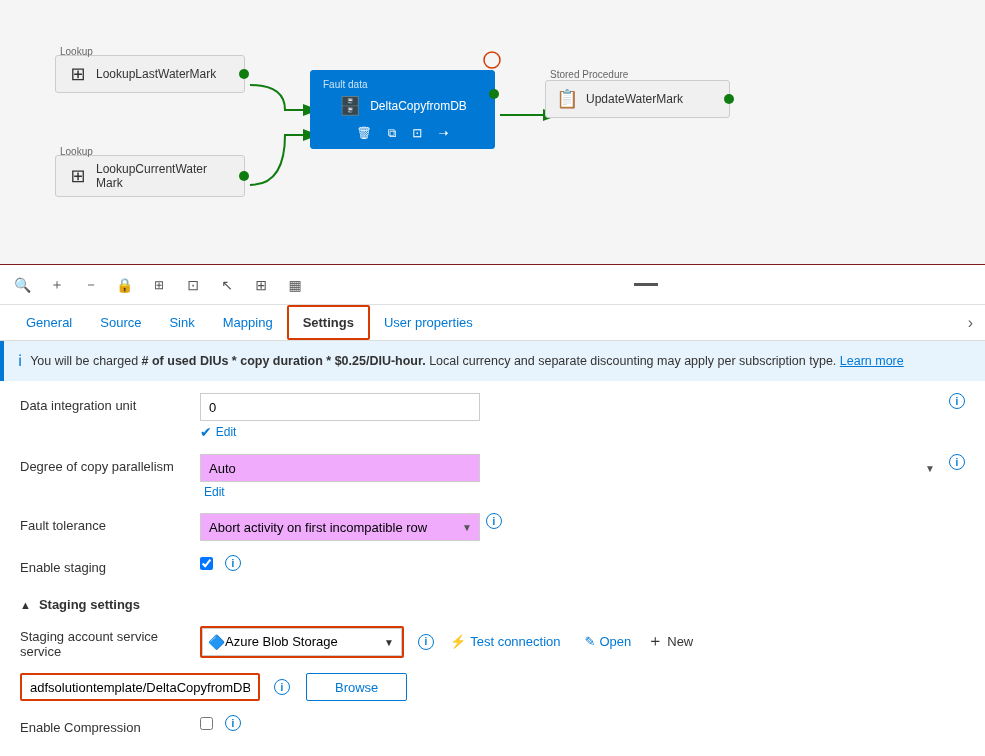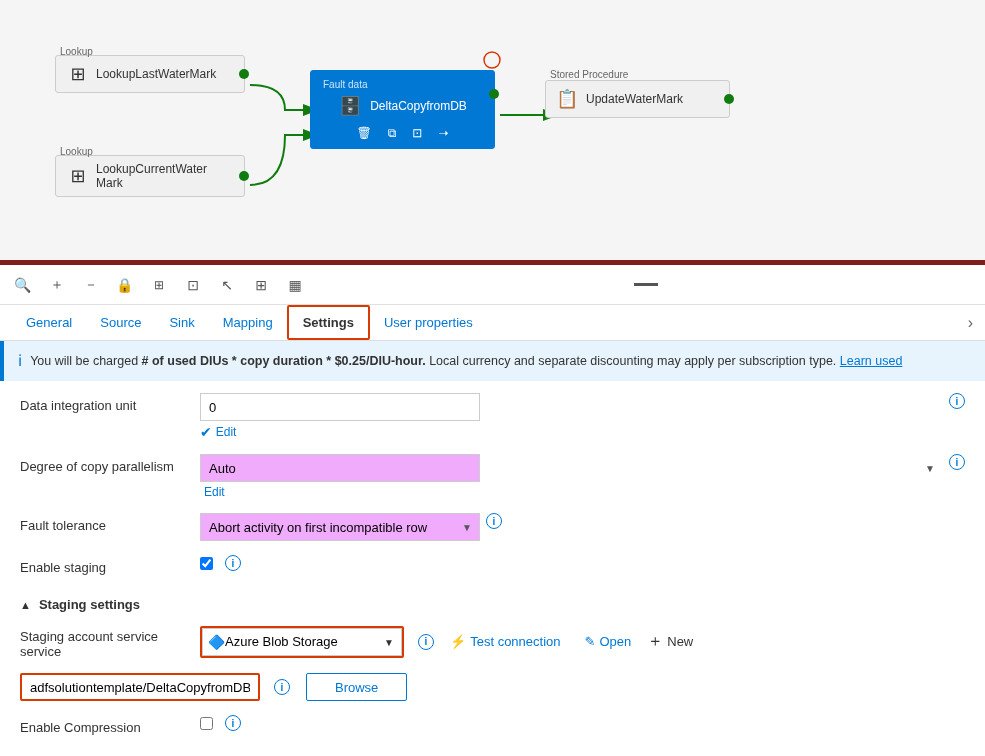--- a/index.html
+++ b/index.html
@@ -3,21 +3,21 @@
   <meta charset="utf-8">
   <style>
     * { box-sizing: border-box; margin: 0; padding: 0; }
     body { font-family: 'Segoe UI', Arial, sans-serif; font-size: 13px; background: #fff; color: #333; width: 985px; height: 756px; overflow: hidden; }
 
     
     .canvas-area {
       width: 100%;
       height: 265px;
       background: #f5f5f5;
-      border-bottom: 5px solid #7f1d1d;
+      border-bottom: 1px solid #7f1d1d;
       position: relative;
       overflow: hidden;
     }
 
     
     .node {
       position: absolute;
       background: #f0f0f0;
       border: 1px solid #ccc;
       border-radius: 3px;
@@ -359,21 +359,21 @@
   <button class="tab">Sink</button>
   <button class="tab">Mapping</button>
   <button class="tab active">Settings</button>
   <button class="tab">User properties</button>
   <div class="tabs-bar-arrow">›</div>
 </div>
 
 <div class="info-banner">
   <span class="info-icon">ℹ</span>
   <span>
-    You will be charged <strong># of used DIUs * copy duration * $0.25/DIU-hour.</strong> Local currency and separate discounting may apply per subscription type. <a href="#">Learn used</a>
+    You will be charged <strong># of used DIUs * copy duration * $0.25/DIU-hour.</strong> Local currency and separate discounting may apply per subscription type. <a href="#">Learn more</a>
   </span>
 </div>
 
 <div class="settings-panel">
 
   <div class="form-row">
     <div class="form-label">Data integration unit</div>
     <div class="form-control-group">
       <input type="text" class="form-input" value="0" style="width: 280px;">
       <div class="edit-check">

